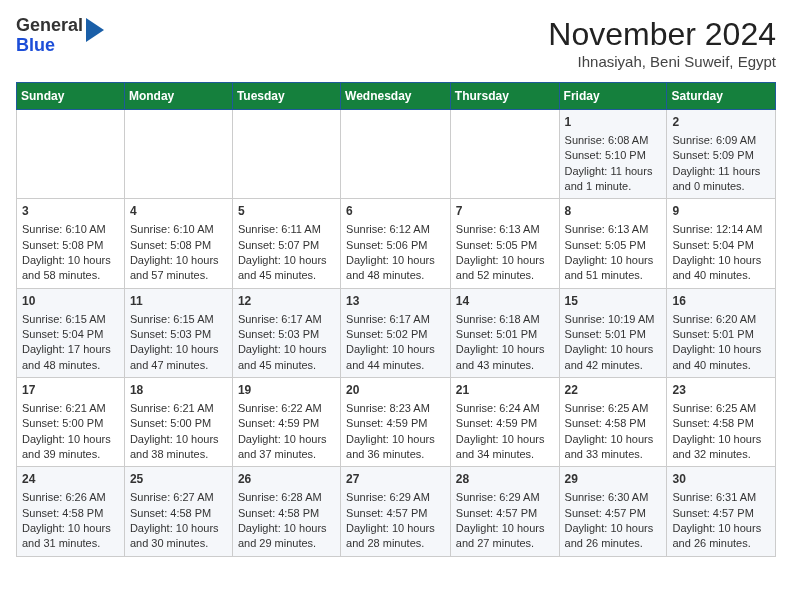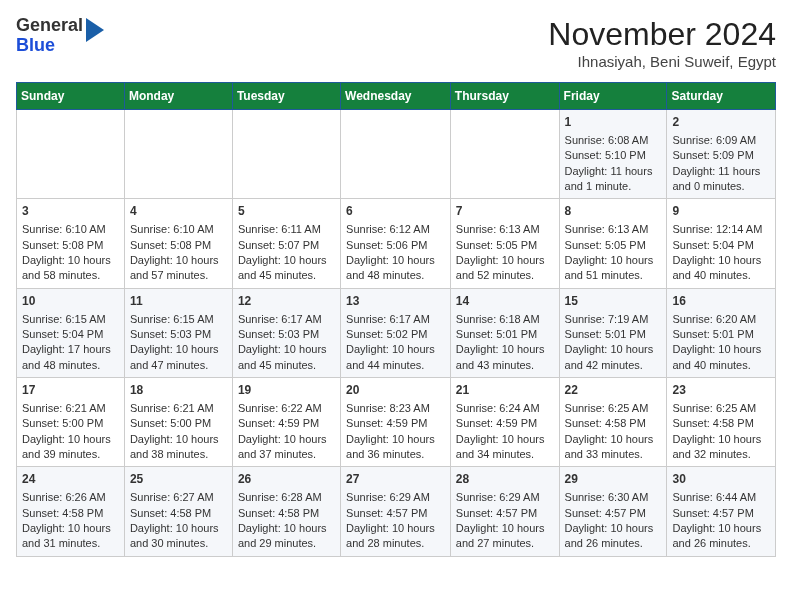--- a/index.html
+++ b/index.html
@@ -208,21 +208,21 @@
           <div>Daylight: 10 hours and 44 minutes.</div>
         </td>
         <td>
           <span class="day-num">14</span>
           <div>Sunrise: 6:18 AM</div>
           <div>Sunset: 5:01 PM</div>
           <div>Daylight: 10 hours and 43 minutes.</div>
         </td>
         <td>
           <span class="day-num">15</span>
-          <div>Sunrise: 7:19 AM</div>
+          <div>Sunrise: 10:19 AM</div>
           <div>Sunset: 5:01 PM</div>
           <div>Daylight: 10 hours and 42 minutes.</div>
         </td>
         <td>
           <span class="day-num">16</span>
           <div>Sunrise: 6:20 AM</div>
           <div>Sunset: 5:01 PM</div>
           <div>Daylight: 10 hours and 40 minutes.</div>
         </td>
       </tr>
@@ -302,19 +302,19 @@
           <div>Daylight: 10 hours and 27 minutes.</div>
         </td>
         <td>
           <span class="day-num">29</span>
           <div>Sunrise: 6:30 AM</div>
           <div>Sunset: 4:57 PM</div>
           <div>Daylight: 10 hours and 26 minutes.</div>
         </td>
         <td>
           <span class="day-num">30</span>
-          <div>Sunrise: 6:44 AM</div>
+          <div>Sunrise: 6:31 AM</div>
           <div>Sunset: 4:57 PM</div>
           <div>Daylight: 10 hours and 26 minutes.</div>
         </td>
       </tr>
     </tbody>
 </table>
 
 </body></html>

